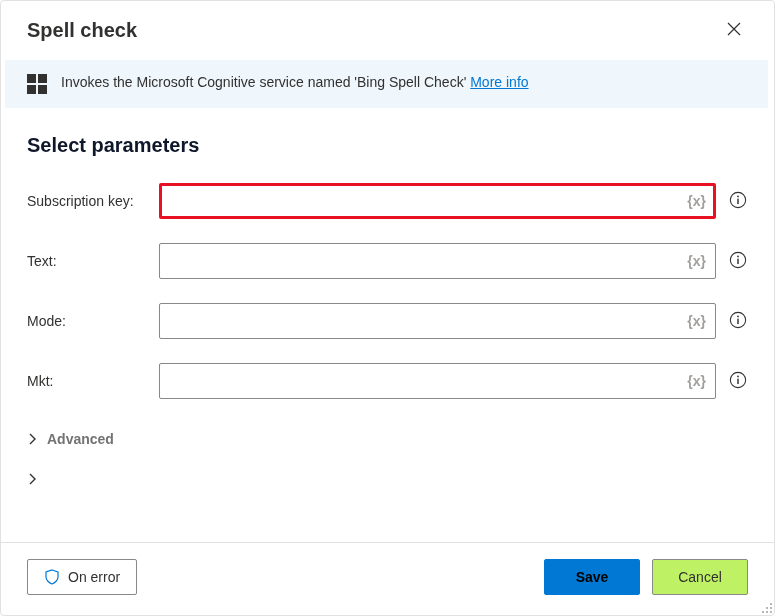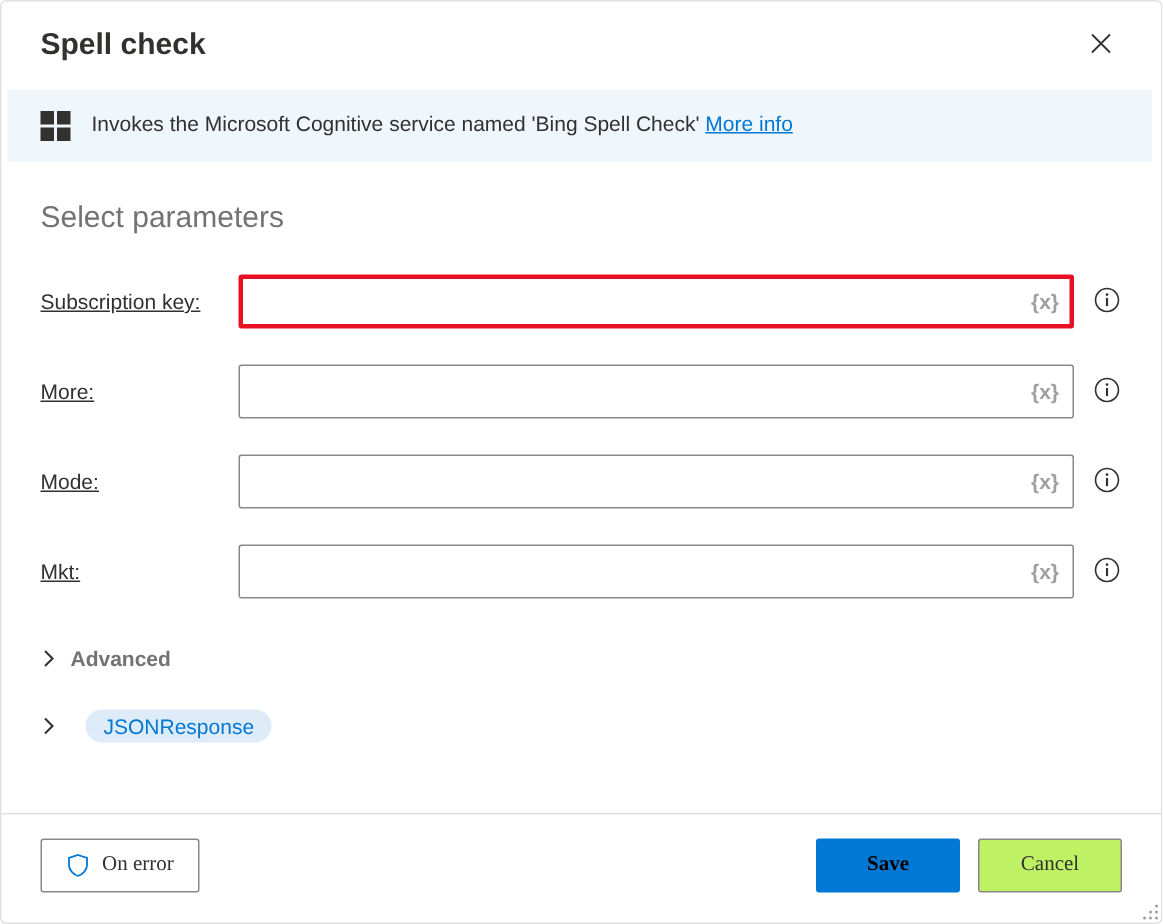--- a/index.html
+++ b/index.html
@@ -55,30 +55,29 @@
   }
   .banner-text { font-size: 14px; color: #323130; }
   .banner-link { color: #0078d4; text-decoration: underline; cursor: pointer; }
   .body {
     padding: 26px 26px 10px 26px;
     flex: 1;
     overflow: auto;
   }
   .section-title {
     font-size: 20px;
-    font-weight: 400;
+    font-weight: 700;
     margin: 0 0 26px 0;
-    color: #737373;
+    color: #0f172a;
   }
   .param-row {
     display: flex;
     align-items: center;
     margin-bottom: 24px;
     gap: 4px;
-    text-decoration: underline;
   }
   .param-label {
     width: 128px;
     flex-shrink: 0;
     font-size: 14px;
     color: #323130;
   }
   .param-input-wrap {
     flex: 1;
     position: relative;
@@ -150,21 +149,21 @@
     align-items: center;
     justify-content: space-between;
     gap: 12px;
   }
   .footer-right { display: flex; gap: 12px; }
   .btn {
     height: 36px;
     padding: 0 20px;
     border-radius: 2px;
     font-size: 14px;
-    font-family: Liberation Serif, serif;
+    font-family: Liberation Sans, sans-serif;
     cursor: pointer;
     display: inline-flex;
     align-items: center;
     justify-content: center;
     gap: 8px;
     min-width: 96px;
   }
   .btn-default {
     background: #bef264;
     border: 1px solid #8a8886;
@@ -234,21 +233,21 @@
           <svg viewBox="0 0 20 20">
               <circle cx="10" cy="10" r="8.5" stroke="#323130" stroke-width="1.2" fill="none"></circle>
               <circle cx="10" cy="6" r="1" fill="#323130"></circle>
               <rect x="9.2" y="8.5" width="1.6" height="6" fill="#323130"></rect>
             </svg>
         </span>
       </button>
     </div>
 
     <div class="param-row">
-      <label class="param-label">More:</label>
+      <label class="param-label">Text:</label>
       <div class="param-input-wrap">
         <input type="text" class="param-input" value="" style="">
         <span class="var-placeholder">{x}</span>
       </div>
       <button class="info-btn">
         <span>
           <svg viewBox="0 0 20 20">
               <circle cx="10" cy="10" r="8.5" stroke="#323130" stroke-width="1.2" fill="none"></circle>
               <circle cx="10" cy="6" r="1" fill="#323130"></circle>
               <rect x="9.2" y="8.5" width="1.6" height="6" fill="#323130"></rect>
@@ -299,21 +298,20 @@
       </span>
       <span class="expand-label">Advanced</span>
     </div>
 
     <div class="expand-row">
       <span class="chevron">
         <svg viewBox="0 0 12 12">
             <path d="M3 1 L8 6 L3 11" stroke="#323130" stroke-width="1.4" fill="none"></path>
           </svg>
       </span>
-      <span class="var-chip">JSONResponse</span>
     </div>
 
   </div>
 
   <div class="footer">
     <button class="btn btn-onerror">
       <span class="shield-icon">
         <svg viewBox="0 0 16 16">
             <path d="M8 1 L14 3 V8 C14 11 11 14 8 15 C5 14 2 11 2 8 V3 Z" stroke="#0078d4" stroke-width="1.2" fill="none"></path>
           </svg>

